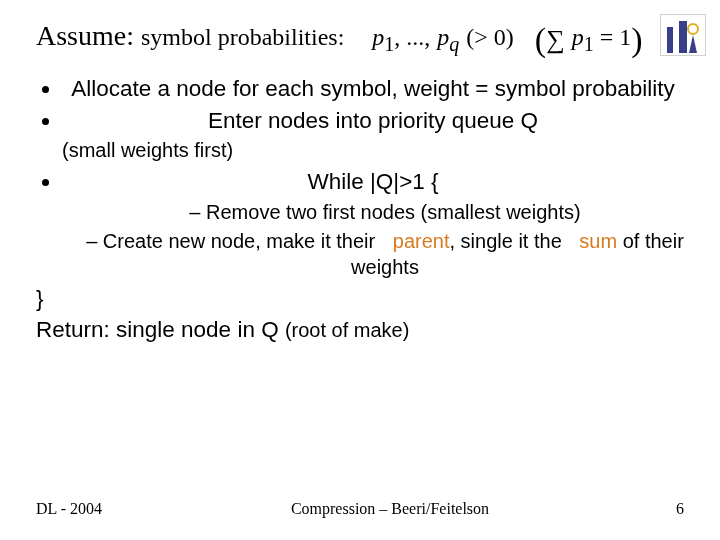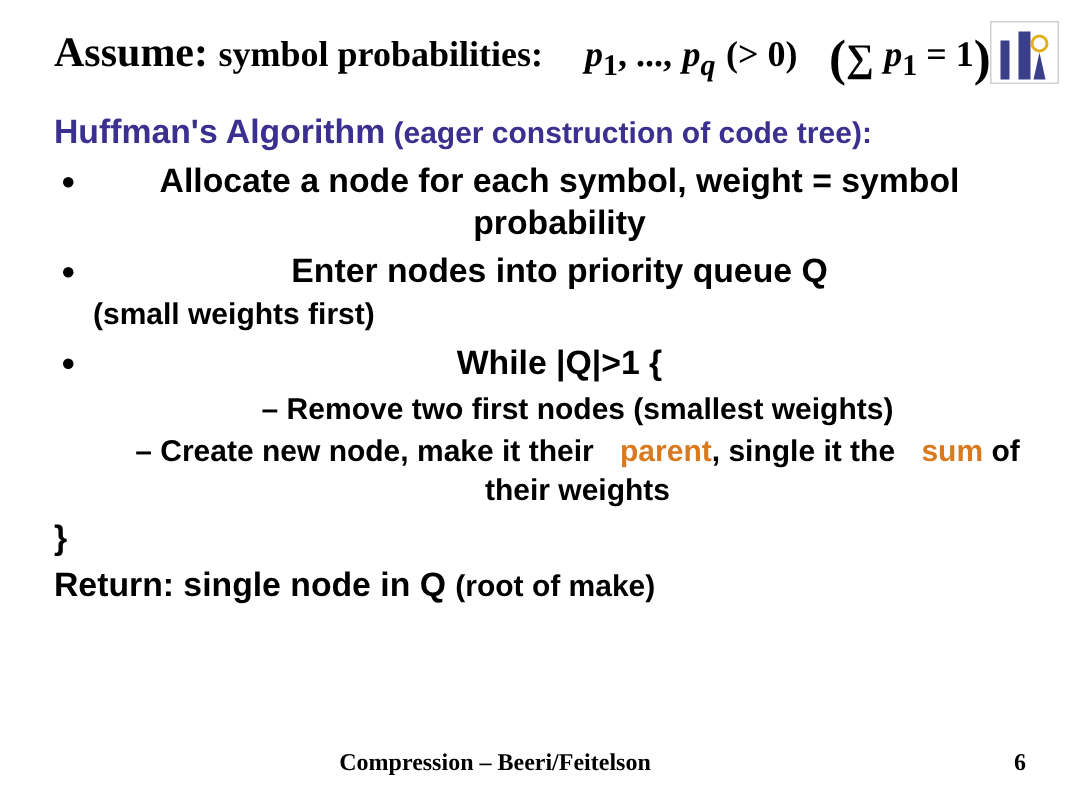--- a/index.html
+++ b/index.html
@@ -11,21 +11,20 @@
     font-family: Verdana, Geneva, sans-serif;
     color: #000000;
     position: relative;
   }
   .slide {
     box-sizing: border-box;
     width: 720px;
     height: 540px;
     padding: 14px 36px 0 36px;
     position: relative;
-    font-weight: bold;
   }
   .logo {
     position: absolute;
     top: 14px;
     right: 14px;
     width: 44px;
     height: 40px;
     border: 1px solid #d0d0d0;
     background: #ffffff;
     display: flex;
@@ -151,23 +150,20 @@
     <span style="font-size:24px;">symbol probabilities:</span>
     &nbsp;&nbsp;
     <span class="math"><span>p</span><sub class="upright">1</sub></span><span class="math upright">, ...,</span>
     <span class="math"><span>p</span><sub>q</sub></span>
     <span class="math upright">(&gt; 0)</span>
     &nbsp;
     <span class="big-paren">(</span><span class="sigma">∑</span>
     <span class="math"><span>p</span><sub class="upright">1</sub></span><span class="math upright"> = 1</span><span class="big-paren">)</span>
   </div>
 
-  <div class="heading-line">
-    <span>Huffman's  Algorithm</span><span class="sub"> (eager construction of code tree):</span>
-  </div>
 
   <ul class="top">
     <li>Allocate a node for each symbol, weight = symbol probability</li>
     <li>Enter nodes into priority queue Q</li>
   </ul>
   <div class="small-note">(small weights first)</div>
 
   <ul class="top">
     <li>
       <span>While |Q|&gt;1 {</span>
@@ -179,17 +175,18 @@
   </ul>
 
   <div class="close-return">
     <div>}</div>
     <div>
       <span>Return: single node in Q </span><span class="sub">(root of make)</span>
     </div>
   </div>
 
   <div class="footer">
+    <div class="left">DL - 2004</div>
     <div class="center">Compression – Beeri/Feitelson</div>
     <div class="right">6</div>
   </div>
 
 </div>
 
 </body></html>

